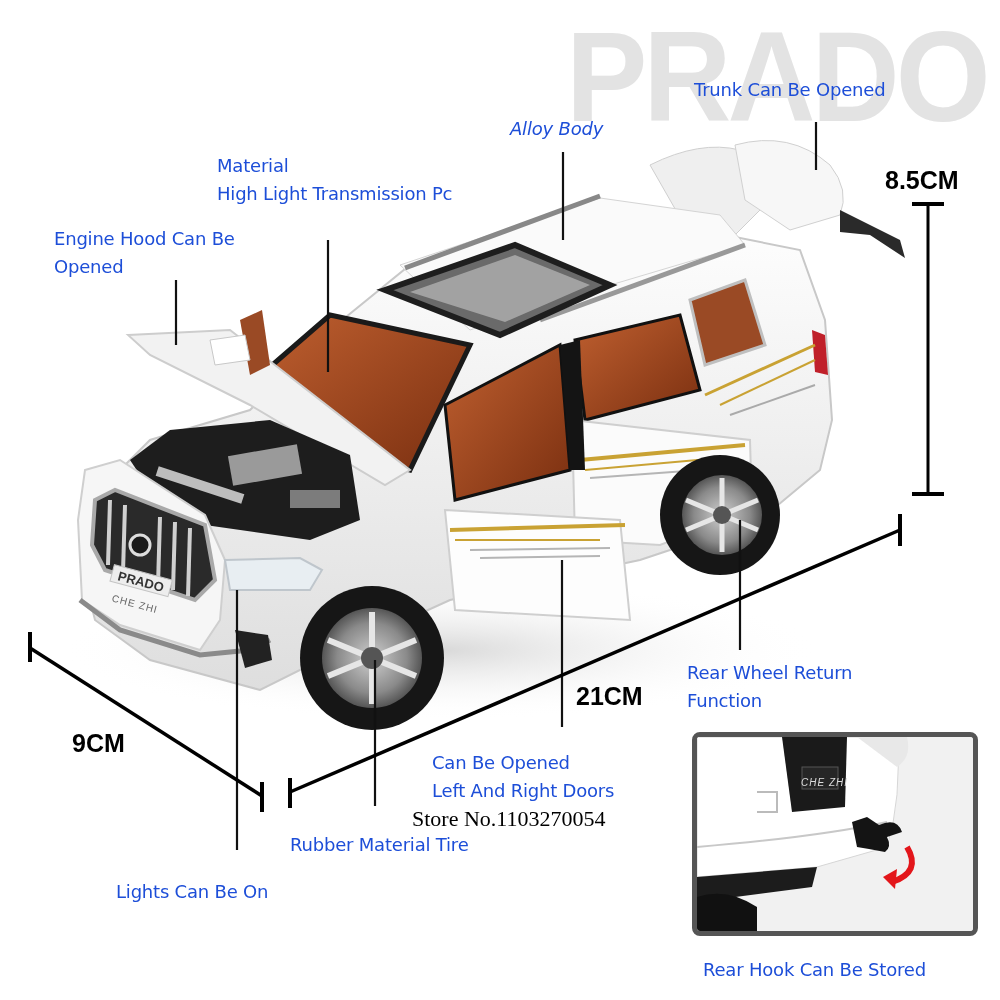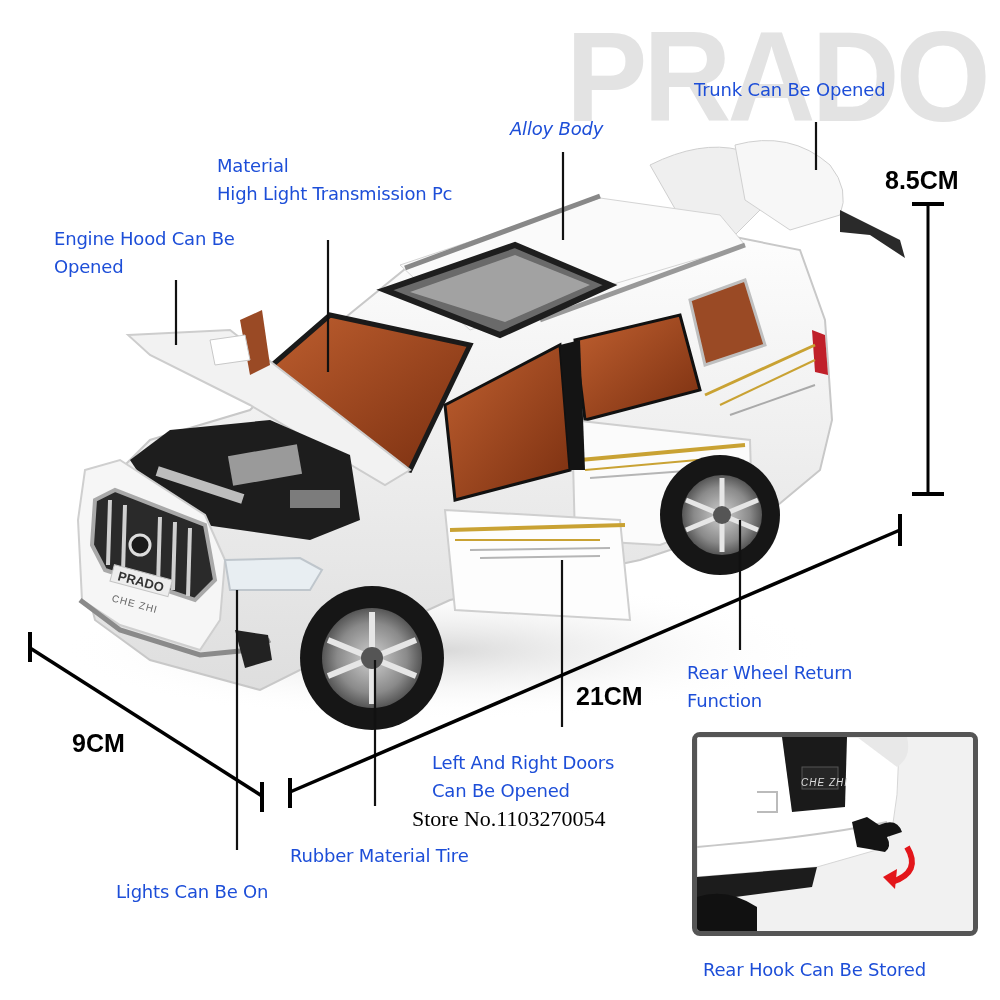--- a/index.html
+++ b/index.html
@@ -203,24 +203,24 @@
 </div>
 <div class="label" style="left:54px; top:225px;">
   <div>Engine Hood Can Be</div>
   <div>Opened</div>
 </div>
 <div class="label" style="left:687px; top:659px;">
   <div>Rear Wheel Return</div>
   <div>Function</div>
 </div>
 <div class="label" style="left:432px; top:749px;">
+  <div>Can Be Opened</div>
   <div>Left And Right Doors</div>
-  <div>Can Be Opened</div>
-</div>
-<div class="label" style="left:290px; top:831px;margin-top:11px;">Rubber Material Tire</div>
+</div>
+<div class="label" style="left:290px; top:831px;">Rubber Material Tire</div>
 <div class="label" style="left:116px; top:878px;">
   <div>Lights Can Be On</div>
 </div>
 <div class="label" style="left:681px; top:956px;margin-left:22px;">Rear Hook Can Be Stored</div>
 
 <div class="dim" style="left:885px; top:166px;">8.5CM</div>
 <div class="dim" style="left:576px; top:682px;">21CM</div>
 <div class="dim" style="left:72px; top:729px;">9CM</div>
 
 <div class="store-watermark">Store No.1103270054</div>

